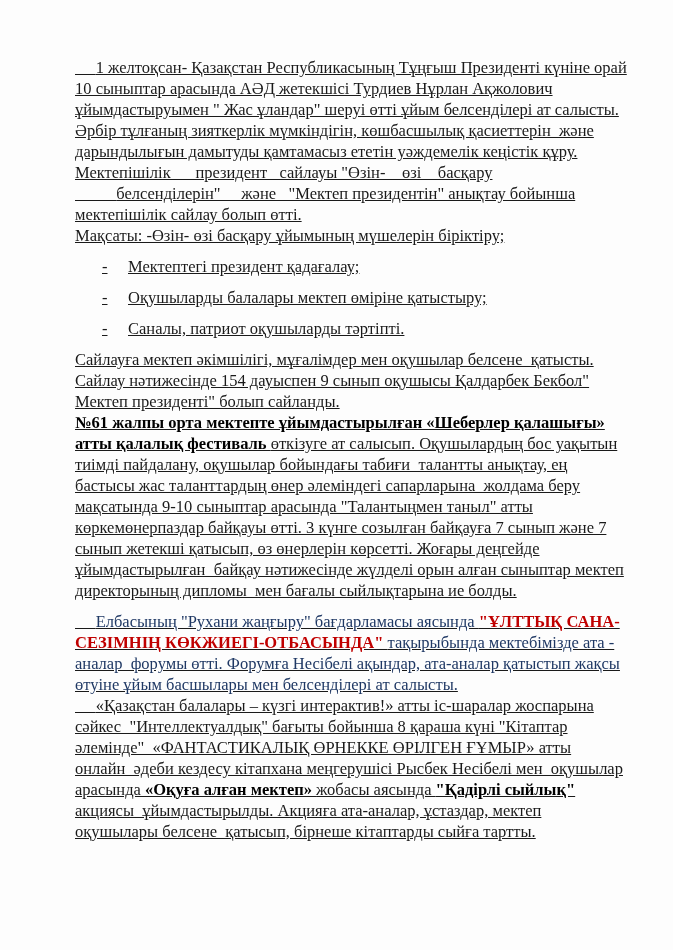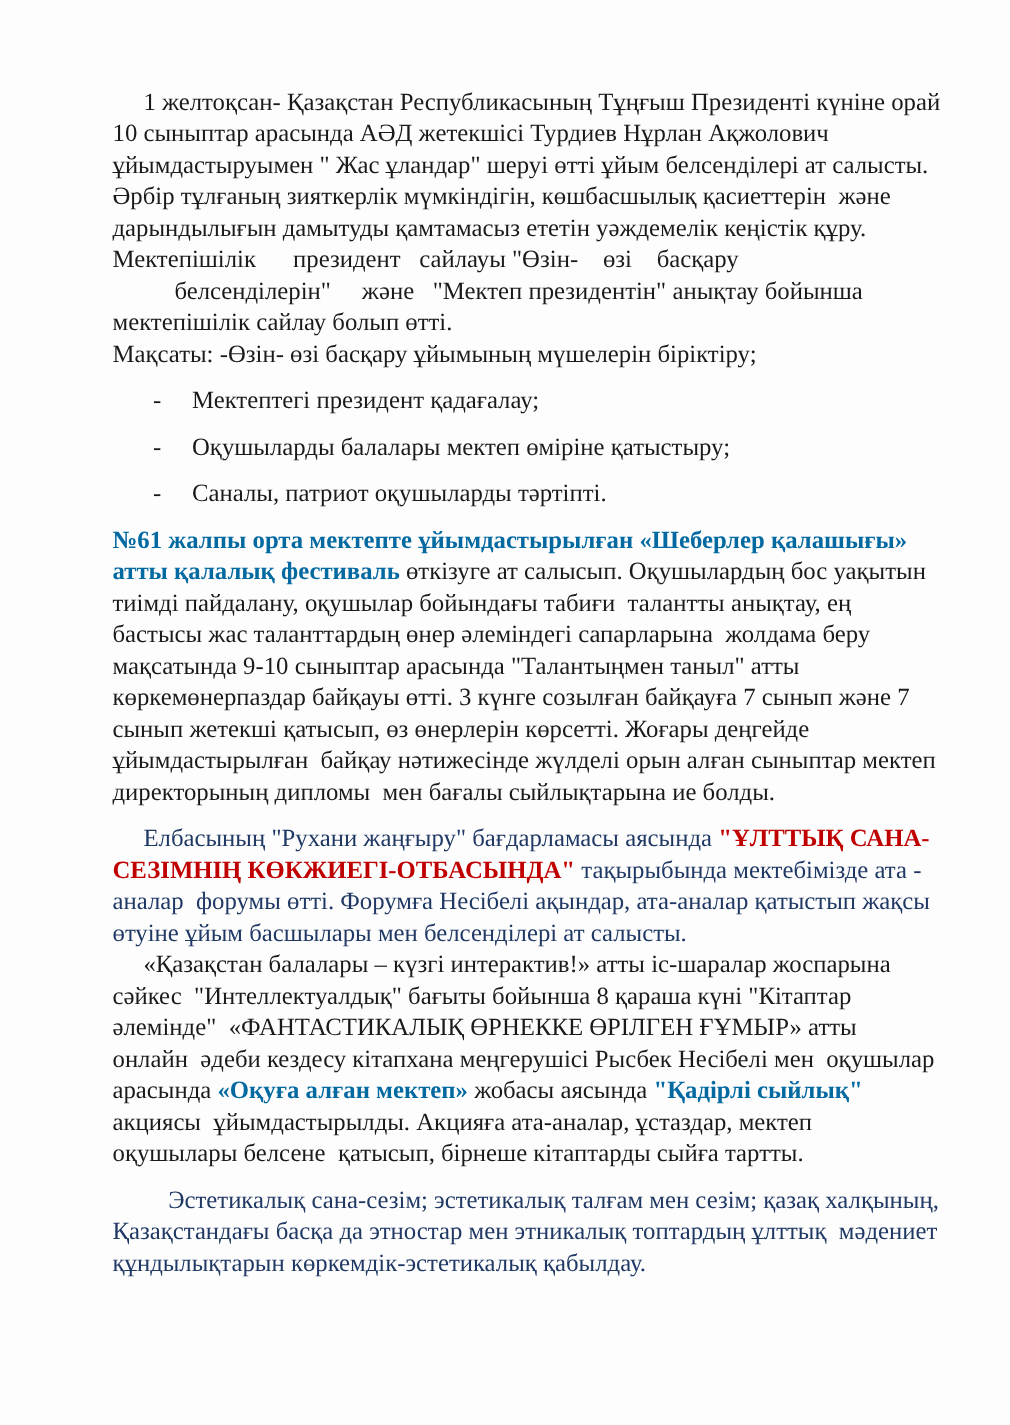--- a/index.html
+++ b/index.html
@@ -14,25 +14,26 @@
   .page{
     position:absolute;inset:0;
     background:#fdfdfd;
   }
   .content{
     position:absolute;
     left:75px;top:57px;width:566px;
     font-size:16.5px;
     line-height:21px;
     text-align:left;
+    text-decoration:underline;
   }
   .para{white-space:pre-wrap;margin:0;}
   .para span{white-space:pre-wrap;}
   .s-black{color:#1a1a1a;font-weight:400;}
-  .s-bold{color:#0369a1;font-weight:700;text-align:right;}
+  .s-bold{color:#000000;font-weight:700;text-align:right;}
   .s-blue{color:var(--blue,#1f3864);font-weight:400;}
   .s-red-bold{color:var(--red,#c00000);font-weight:700;}
   .gap-before{margin-top:10px;}
   .bullets{margin:5px 0 4px 0;}
   .bullet{display:flex;margin:10px 0;}
   .bullet .dash{
     box-sizing:border-box;
     width:53px;
     padding-left:27px;
     flex:0 0 53px;
@@ -60,37 +61,37 @@
         </div>
         <div class="bullet">
           <span class="dash">-</span>
           <span class="btext">Оқушыларды балалары мектеп өміріне қатыстыру;</span>
         </div>
         <div class="bullet">
           <span class="dash">-</span>
           <span class="btext">Саналы, патриот оқушыларды тәртіпті.</span>
         </div>
       </div>
+      <div class="para"><span class="s-black">Сайлауға мектеп әкімшілігі, мұғалімдер мен оқушылар белсене  қатысты.
+Сайлау нәтижесінде 154 дауыспен 9 сынып оқушысы Қалдарбек Бекбол"
+Мектеп президенті" болып сайланды.</span></div>
       <div class="para"><span class="s-bold">№61 жалпы орта мектепте ұйымдастырылған «Шеберлер қалашығы»
 атты қалалық фестиваль </span><span class="s-black">өткізуге ат салысып. Оқушылардың бос уақытын
 тиімді пайдалану, оқушылар бойындағы табиғи  талантты анықтау, ең
 бастысы жас таланттардың өнер әлеміндегі сапарларына  жолдама беру
 мақсатында 9-10 сыныптар арасында "Талантыңмен таныл" атты
 көркемөнерпаздар байқауы өтті. 3 күнге созылған байқауға 7 сынып және 7
 сынып жетекші қатысып, өз өнерлерін көрсетті. Жоғары деңгейде
 ұйымдастырылған  байқау нәтижесінде жүлделі орын алған сыныптар мектеп
 директорының дипломы  мен бағалы сыйлықтарына ие болды.</span></div>
       <div class="para gap-before"><span class="s-blue">     Елбасының "Рухани жаңғыру" бағдарламасы аясында </span><span class="s-red-bold">"ҰЛТТЫҚ САНА-
 СЕЗІМНІҢ КӨКЖИЕГІ-ОТБАСЫНДА" </span><span class="s-blue">тақырыбында мектебімізде ата -
 аналар  форумы өтті. Форумға Несібелі ақындар, ата-аналар қатыстып жақсы
 өтуіне ұйым басшылары мен белсенділері ат салысты.</span></div>
       <div class="para"><span class="s-black">     «Қазақстан балалары – күзгі интерактив!» атты іс-шаралар жоспарына
 сәйкес  "Интеллектуалдық" бағыты бойынша 8 қараша күні "Кітаптар
 әлемінде"  «ФАНТАСТИКАЛЫҚ ӨРНЕККЕ ӨРІЛГЕН ҒҰМЫР» атты
 онлайн  әдеби кездесу кітапхана меңгерушісі Рысбек Несібелі мен  оқушылар
 арасында </span><span class="s-bold">«Оқуға алған мектеп» </span><span class="s-black">жобасы аясында </span><span class="s-bold">"Қадірлі сыйлық"</span><span class="s-black">
 акциясы  ұйымдастырылды. Акцияға ата-аналар, ұстаздар, мектеп
 оқушылары белсене  қатысып, бірнеше кітаптарды сыйға тартты.</span></div>
-      <div class="para gap-before"><span class="s-blue">         Эстетикалық сана-сезім; эстетикалық талғам мен сезім; қазақ халқының,
-Қазақстандағы басқа да этностар мен этникалық топтардың ұлттық  мәдениет
-құндылықтарын көркемдік-эстетикалық қабылдау.</span></div>
     </div>
 </div>
 
 </body></html>

